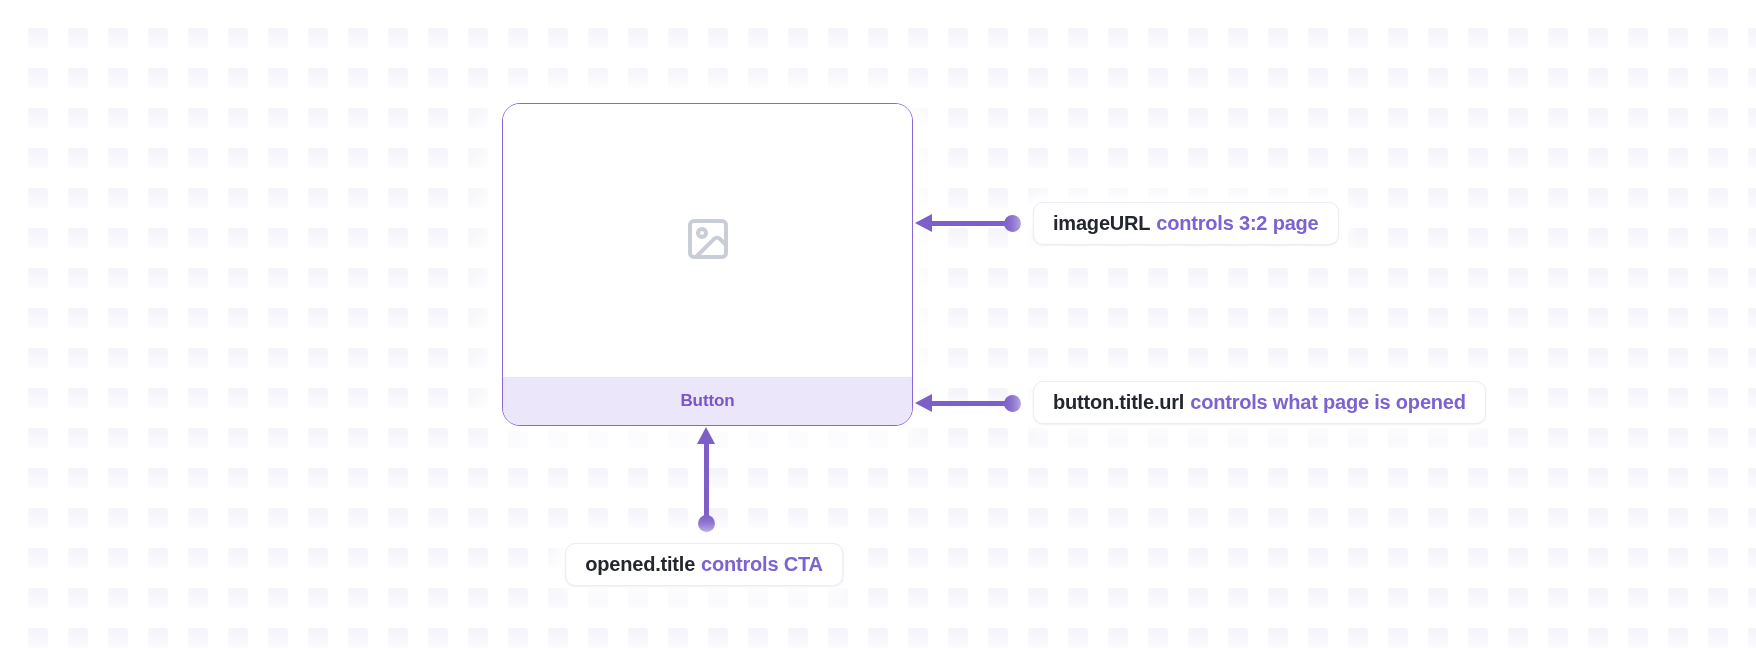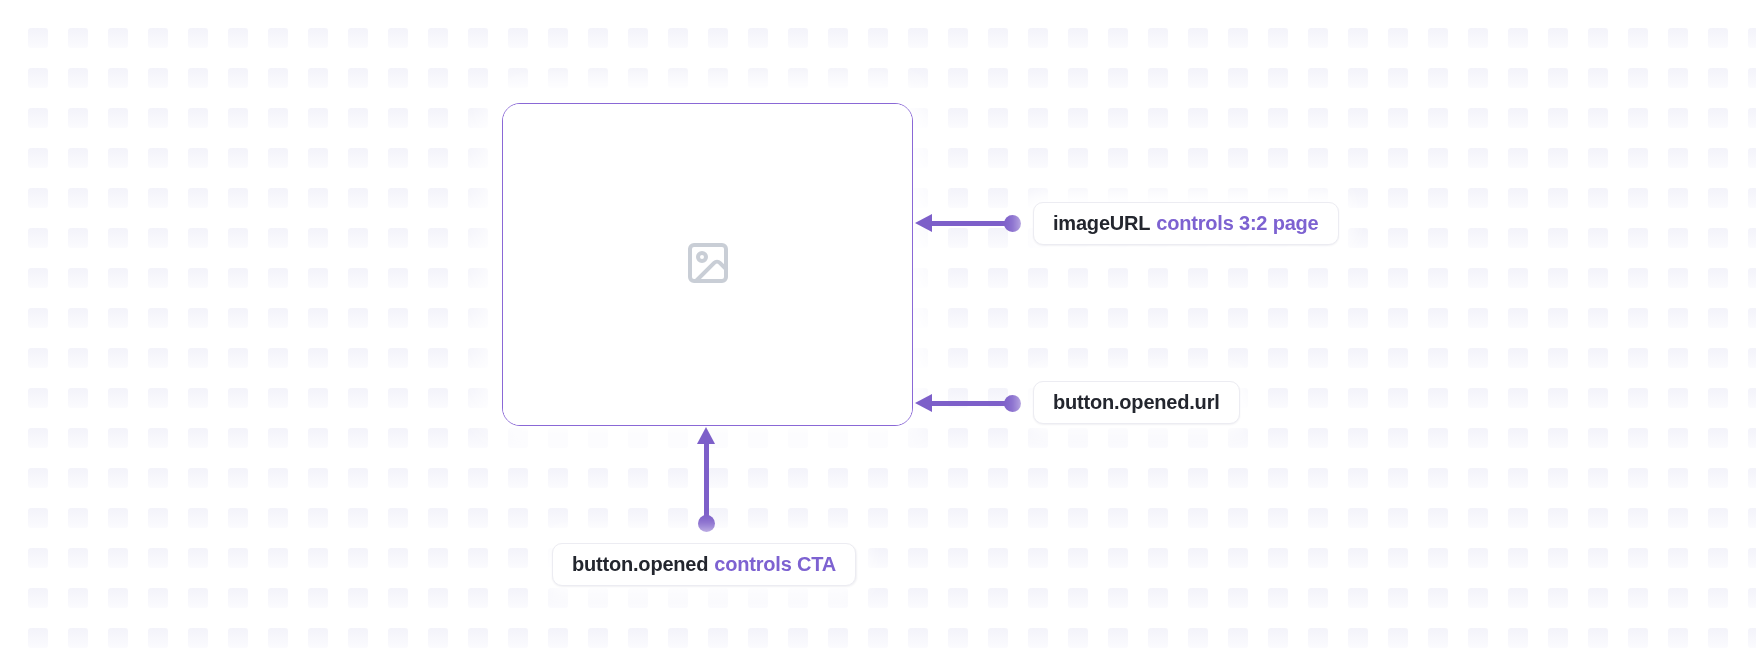--- a/index.html
+++ b/index.html
@@ -829,20 +829,21 @@
 <div class="card">
   <div class="card-image-area">
     <span>
       <svg viewBox="0 0 24 24" width="48" height="48" fill="none" stroke="#c9ced6" stroke-width="2" stroke-linecap="round" stroke-linejoin="round">
         <rect x="3" y="3" width="18" height="18" rx="2" ry="2"></rect>
         <circle cx="9" cy="9" r="2"></circle>
         <path d="m21 15-3.086-3.086a2 2 0 0 0-2.828 0L6 21"></path>
       </svg>
     </span>
   </div>
+  <div class="card-button">Button</div>
 </div>
 
 <div>
   <div class="arrow-head-left" style="left:915px; top:214px;"></div>
   <div class="arrow-line-h" style="left:929px; top:220.5px; width:84px;"></div>
   <div class="arrow-dot" style="left:1004px; top:214.5px;"></div>
 </div>
 
 <div>
   <div class="arrow-head-left" style="left:915px; top:394px;"></div>
@@ -855,19 +856,20 @@
   <div class="arrow-line-v" style="left:703.5px; top:441px; height:82px;"></div>
   <div class="arrow-dot" style="left:697.5px; top:514.5px;"></div>
 </div>
 
 <div class="pill pill-image">
   <span class="field">imageURL</span>
   <span class="desc">controls 3:2 page</span>
 </div>
 
 <div class="pill pill-action">
-  <span class="field">button.opened.url</span>
+  <span class="field">button.title.url</span>
+  <span class="desc">controls what page is opened</span>
 </div>
 
 <div class="pill pill-title">
-  <span class="field">button.opened</span>
+  <span class="field">opened.title</span>
   <span class="desc">controls CTA</span>
 </div>
 
 </body></html>

